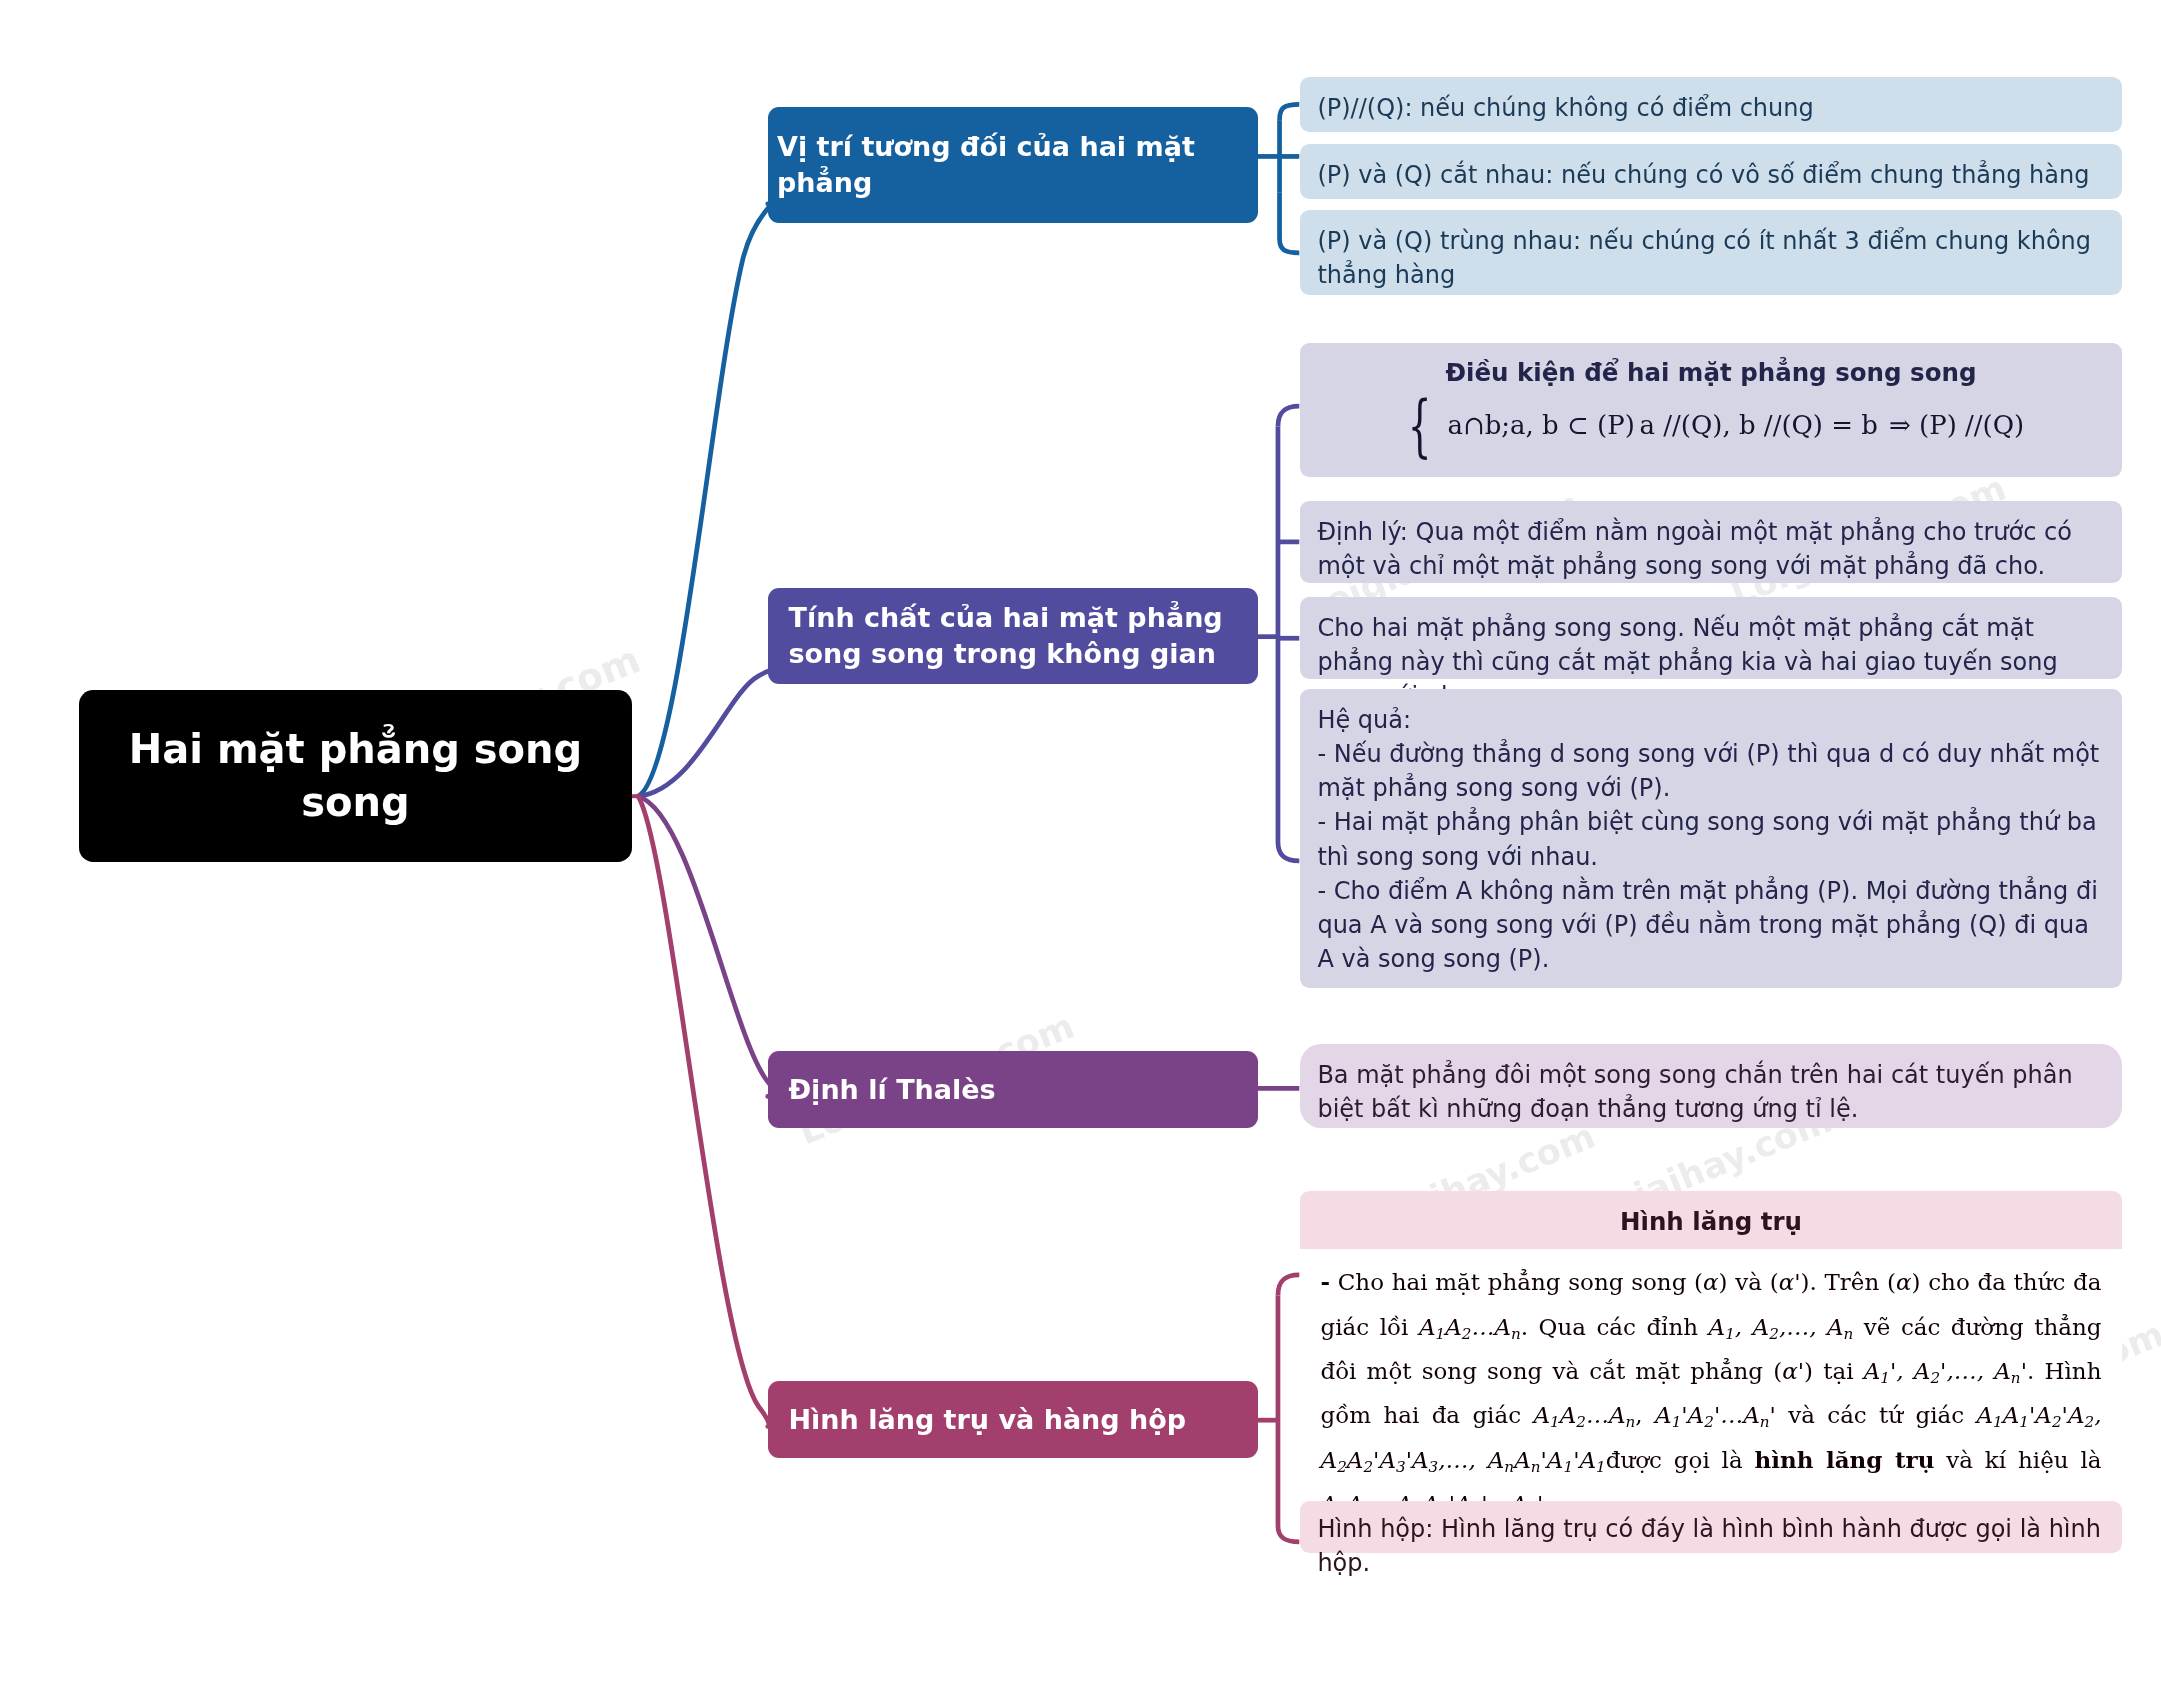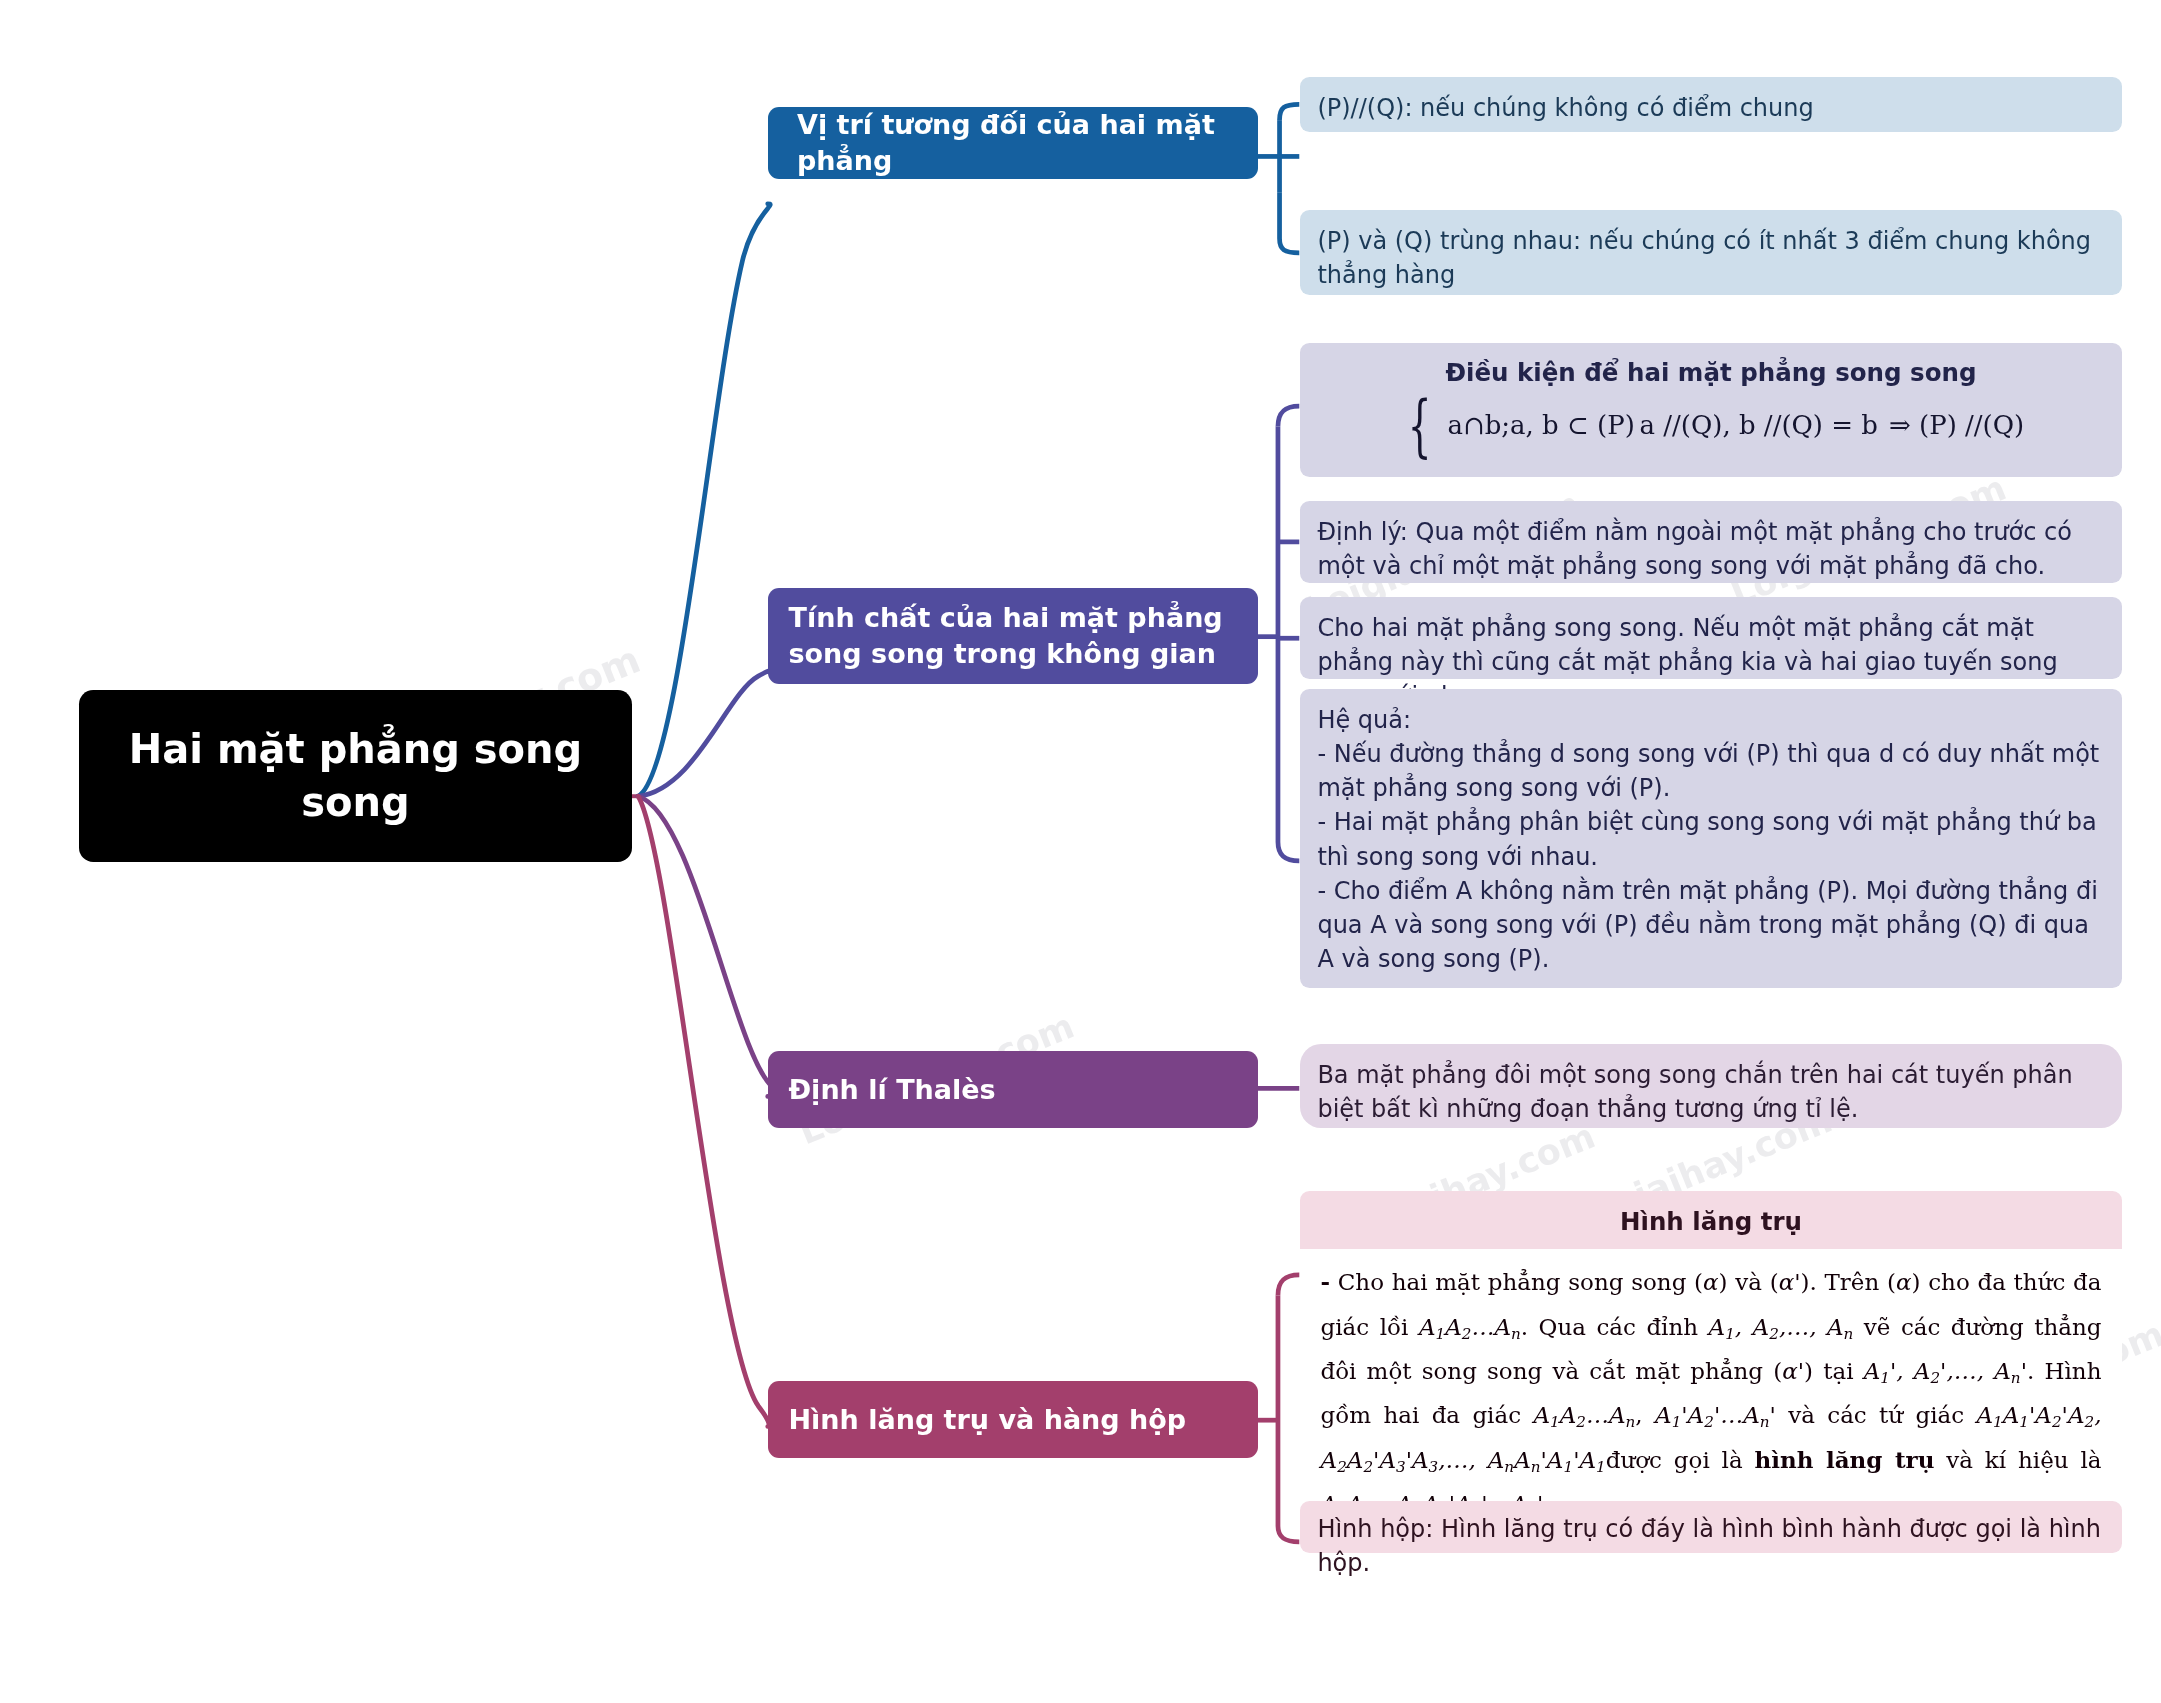--- a/index.html
+++ b/index.html
@@ -18,22 +18,22 @@
   
   #root{
     left:79px;top:690px;width:553px;height:172px;
     background:#000000;border-radius:14.2px;
     display:flex;align-items:center;justify-content:flex-start;text-align:center;
     color:#fff;font-size:40px;font-weight:bold;line-height:1.32;padding:0 27px;
   }
 
   
   #b-vitri{
-    left:768px;top:107px;width:490px;height:72px;background:#15609f;
-    font-size:27px;line-height:1.35;padding:0 29px;
+    left:768px;top:107px;width:490px;height:116px;background:#15609f;
+    font-size:27px;line-height:1.35;padding:0 9px;
   }
   #b-tinhchat{
     left:768px;top:588px;width:490px;height:96px;background:#514c9e;
     font-size:27px;line-height:1.35;padding:0 20.5px;
   }
   #b-thales{
     left:768px;top:1051px;width:490px;height:77px;background:#7a4287;
     font-size:27px;line-height:1.3;padding:0 20.5px;
   }
   #b-langtru{
@@ -149,20 +149,23 @@
   <div id="root" class="node">
     <span class="txt">Hai mặt phẳng song song</span>
   </div>
 
   <div id="b-vitri" class="node branch">
     <span class="txt">Vị trí tương đối của hai mặt phẳng</span>
   </div>
 
   <div id="l-song" class="leaf leaf-blue">
     <span>(P)//(Q): nếu chúng không có điểm chung</span>
+  </div>
+  <div id="l-cat" class="leaf leaf-blue">
+    <span>(P) và (Q) cắt nhau: nếu chúng có vô số điểm chung thẳng hàng</span>
   </div>
   <div id="l-trung" class="leaf leaf-blue">
     <span>(P) và (Q) trùng nhau: nếu chúng có ít nhất 3 điểm chung không thẳng hàng</span>
   </div>
 
   <div id="b-tinhchat" class="node branch">
     <span class="txt">Tính chất của hai mặt phẳng song song trong không gian</span>
   </div>
 
   <div id="l-dieukien" class="leaf leaf-lav">

